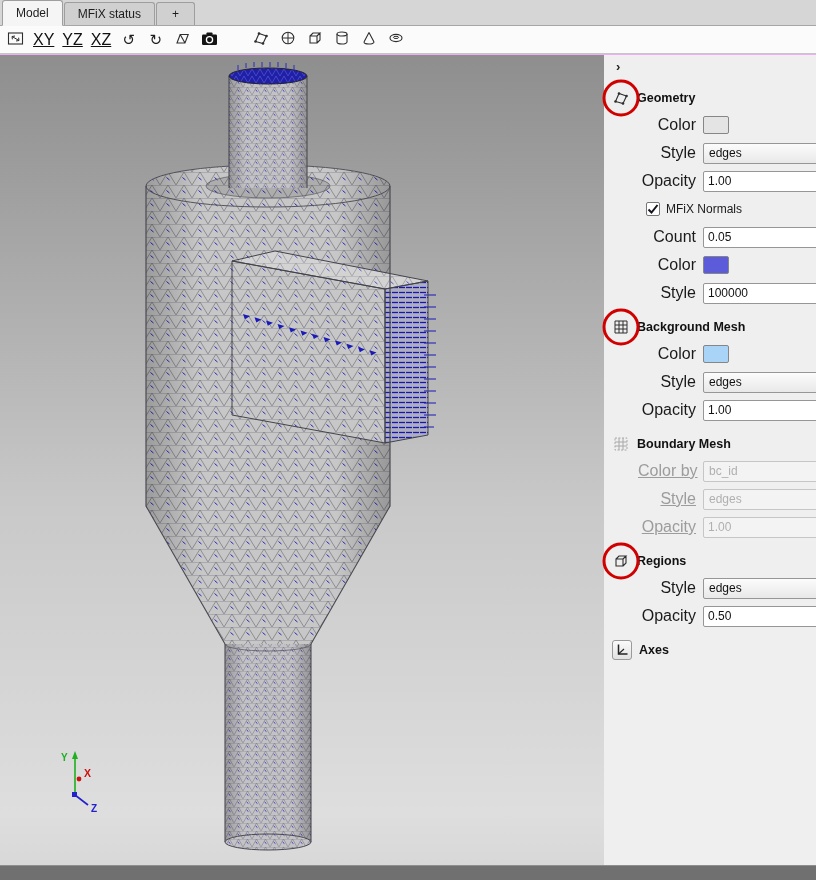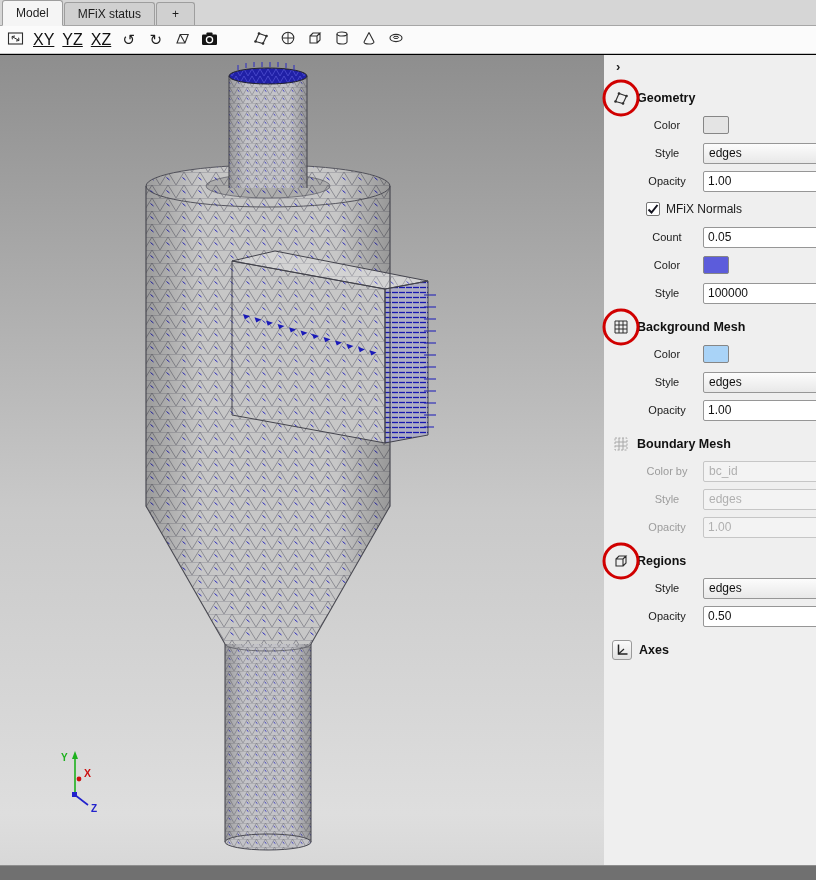--- a/index.html
+++ b/index.html
@@ -4,21 +4,21 @@
 <style>
   * { box-sizing: border-box; margin: 0; padding: 0; }
   html,body { width: 816px; height: 880px; }
   body {
     font-family: "Liberation Sans", sans-serif;
     font-size: 12px;
     color: #1a1a1a;
     background: #ececec;
     overflow: hidden;
   }
-  .window { position: relative; width: 816px; height: 880px; background:#000000; }
+  .window { position: relative; width: 816px; height: 880px; background:#f0abfc; }
 
   
   .tabbar {
     height: 26px; background: #d6d6d6;
     border-bottom: 1px solid #a6a6a6;
     display: flex; align-items: flex-end; padding-left: 2px;
   }
   .tab {
     height: 23px; display: flex; align-items: center;
     padding: 0 13px; background: #d0d0d0;
@@ -69,21 +69,21 @@
     width: 37px; height: 37px; transform: translate(-50%,-50%);
     border: 3.5px solid #d00000; border-radius: 50%;
     pointer-events: none; z-index: 6;
   }
 
   
   .row {
     display: grid; grid-template-columns: 58px 1fr; column-gap: 7px;
     align-items: center; height: 22px; margin: 6px 0 0 26px;
   }
-  .lbl { text-align: center; font-size: 11px; color: #1a1a1a; white-space: nowrap; }
+  .lbl { text-align: right; font-size: 16px; color: #1a1a1a; white-space: nowrap; }
   .swatch { width: 26px; height: 18px; border: 1px solid #868686; border-radius: 2px; }
 
   .combo {
     height: 21px; border: 1px solid #969696; border-radius: 2px;
     background: linear-gradient(#fcfcfc,#e8e8e8);
     display: flex; align-items: center; padding: 0 18px 0 5px; position: relative;
     color:#111;
   }
 
   .spinbox { height: 21px; border: 1px solid #969696; border-radius: 2px; background: #fff; display: flex; }
@@ -97,21 +97,21 @@
     padding-left: 4px; font: 12px "Liberation Sans", sans-serif; background:#fff; color:#111;
   }
 
   .checkbox-row { display: flex; align-items: center; gap: 6px; height: 22px; margin: 6px 0 0 34px; }
   .checkbox {
     width: 14px; height: 14px; border: 1px solid #767676; background: #fff;
     border-radius: 2px; display: flex; align-items: center; justify-content: center;
   }
 
   
-  .disabled .lbl { color: #9c9c9c; }
+  .disabled .lbl { color: #9c9c9c; text-decoration: underline; }
   .disabled .combo { background: #f3f3f3; border-color: #c6c6c6; color: #b0b0b0; }
   .disabled .spinbox { background: #f3f3f3; border-color: #c6c6c6; }
   .disabled .spin-input { color: #b0b0b0; }
 
   
   .bottom-strip {
     position: absolute; left: 0; bottom: 0; width: 816px; height: 15px;
     background: #707070; border-top: 1px solid #8e8e8e; z-index: 7;
   }
 </style>

